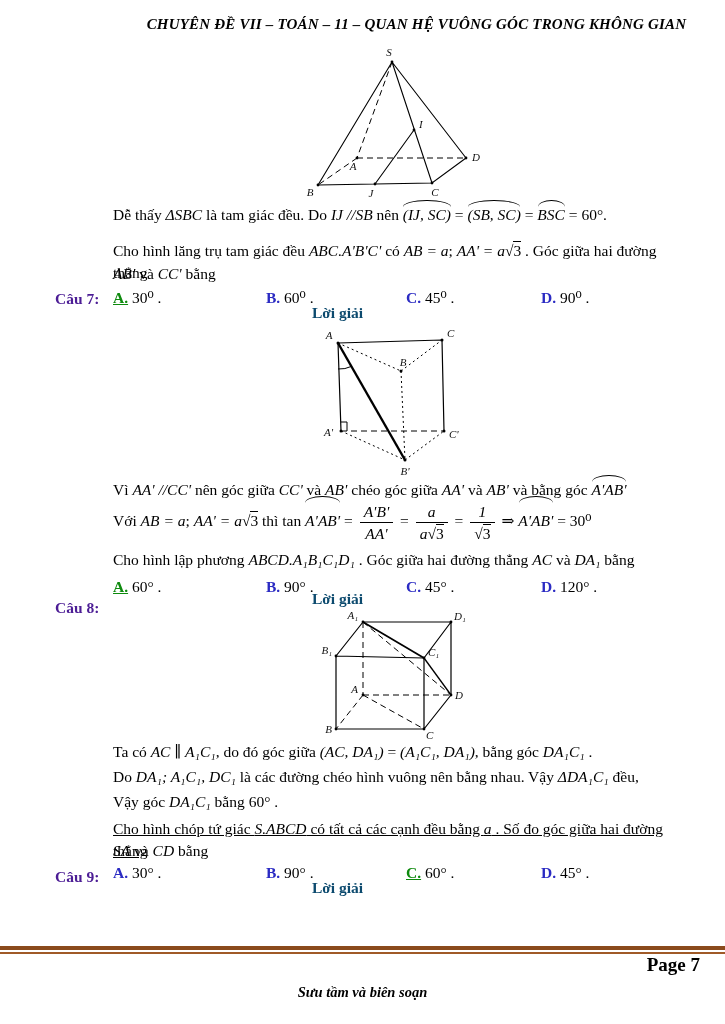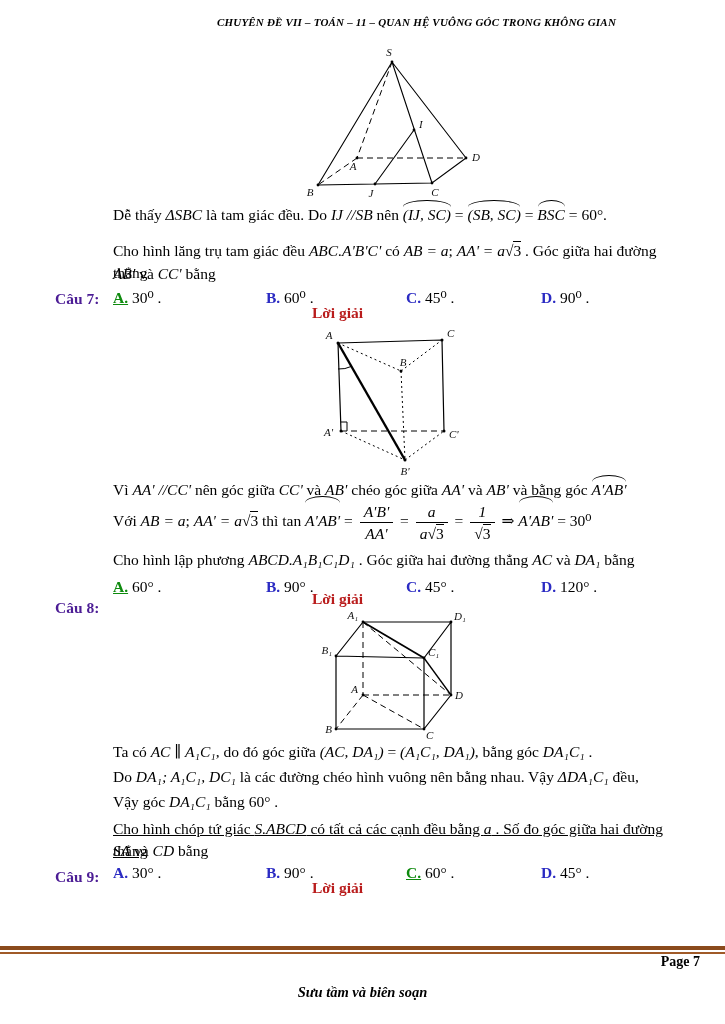--- a/index.html
+++ b/index.html
@@ -20,29 +20,29 @@
   }
   .frac{display:inline-block;vertical-align:middle;text-align:center;margin:0 3px;line-height:19px;font-style:italic;}
   .frac .num{display:block;border-bottom:1px solid #000;padding:0 4px 1px;}
   .frac .den{display:block;padding:1px 4px 0;}
   .sqrt{white-space:nowrap;}
   .sqrt .rad{border-top:1.2px solid #000;font-style:normal;}
   .opts{position:absolute;left:113px;right:25px;display:flex;line-height:22px;}
   .opt-a{width:145px;}.opt-b{width:140px;margin-left:8px;}.opt-c{width:135px;}.opt-d{flex:1;}
   .letter{font-weight:bold;color:#2b2bc3;}
   .letter.correct{color:#0e8a0e;text-decoration:underline;}
-  .lg{position:absolute;left:0;width:675px;text-align:center;font-weight:bold;color:#b91c1c;}
+  .lg{position:absolute;left:0;width:675px;text-align:center;font-weight:bold;color:#0c4a6e;}
   .title{position:absolute;top:16px;left:108px;right:0;text-align:center;
-    font-weight:bold;font-style:italic;font-size:11px;letter-spacing:.2px;}
+    font-weight:bold;font-style:italic;font-size:15px;letter-spacing:.2px;}
   .fig{position:absolute;}
   svg{display:block;}
   svg text{font-size:11px;font-style:italic;font-family:"Liberation Serif","DejaVu Serif",serif;fill:#111;}
   .rule1{position:absolute;top:946px;left:0;right:0;height:4px;background:#8a4a1c;}
   .rule2{position:absolute;top:952px;left:0;right:0;height:2px;background:#a05a28;}
-  .pagelabel{position:absolute;top:954px;right:25px;font-weight:bold;font-size:14px;}
+  .pagelabel{position:absolute;top:954px;right:25px;font-weight:bold;font-size:19px;}
   .credit{position:absolute;top:984px;left:0;right:0;text-align:center;font-weight:bold;font-style:italic;font-size:14.5px;}
   .mathline{line-height:42px;}
 </style>
 </head>
 <body>
 
 <div class="title">CHUYÊN ĐỀ VII – TOÁN – 11  – QUAN HỆ VUÔNG GÓC TRONG KHÔNG GIAN</div>
 
 <div class="fig" style="left:285px;top:47px;">
   <svg width="205" height="158" viewBox="0 0 205 158">

